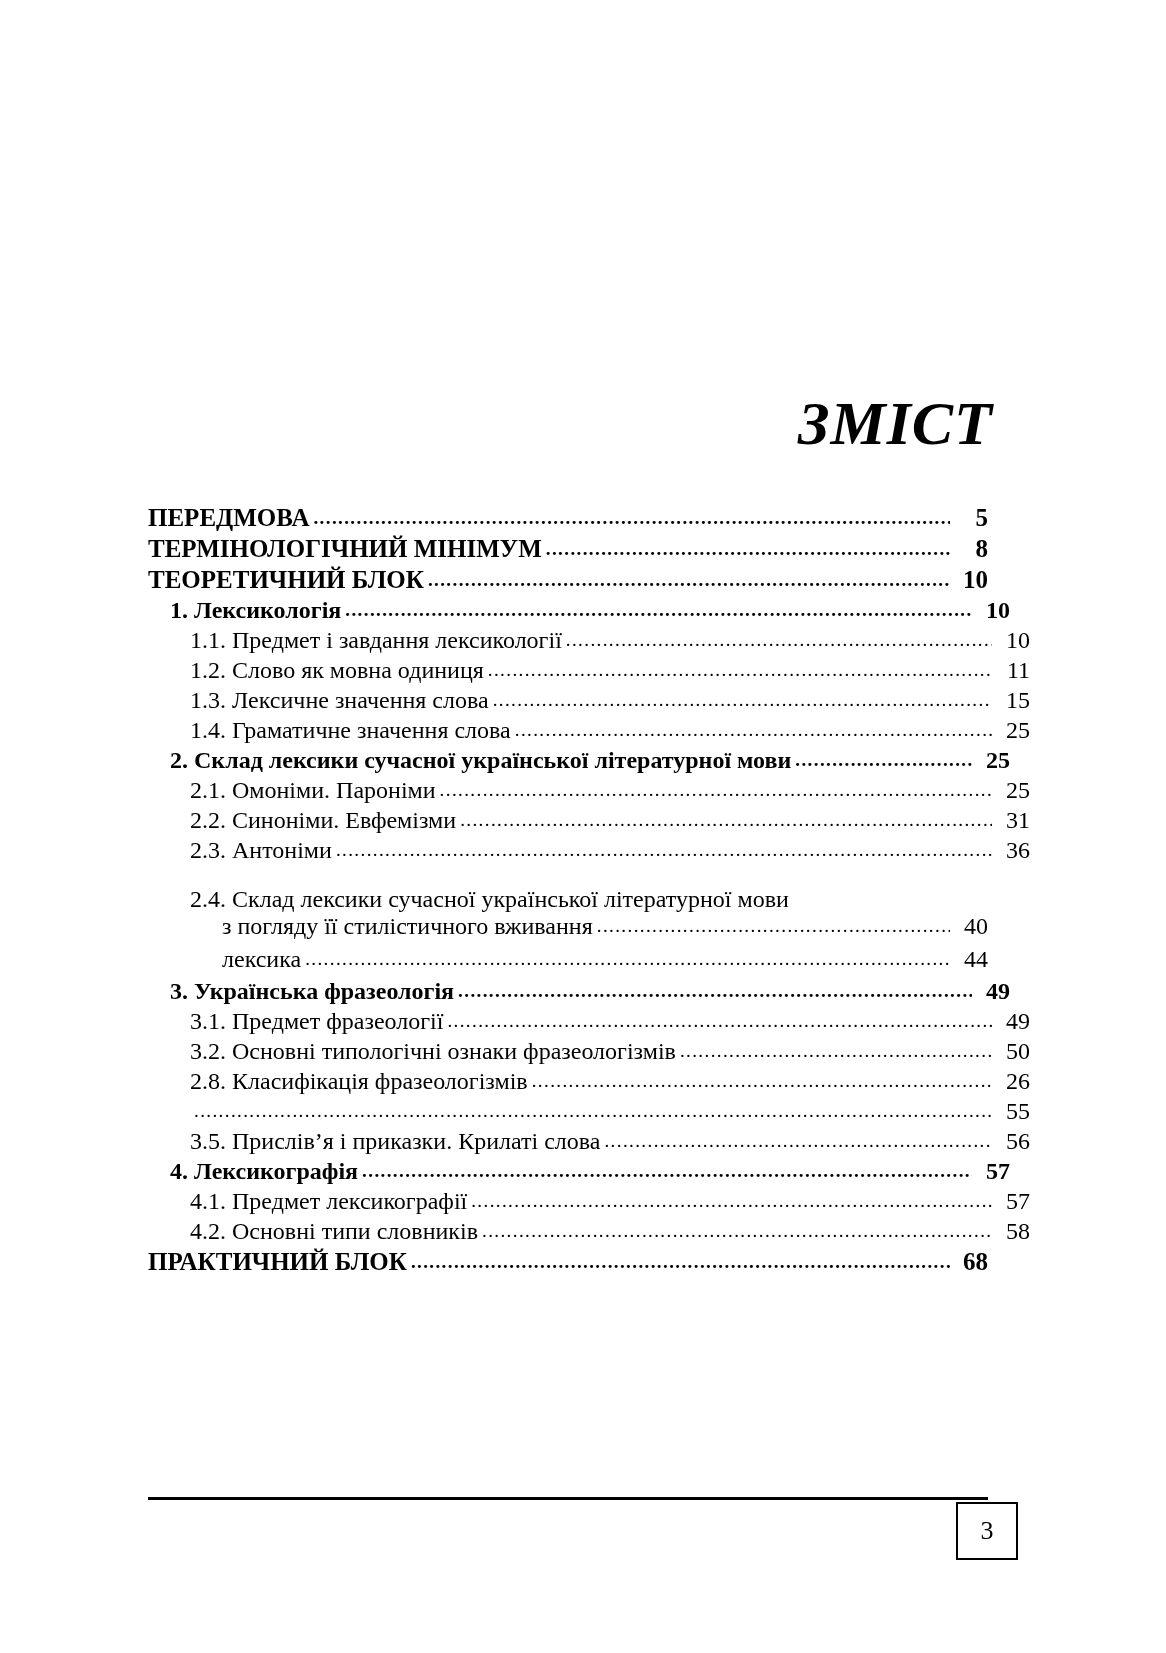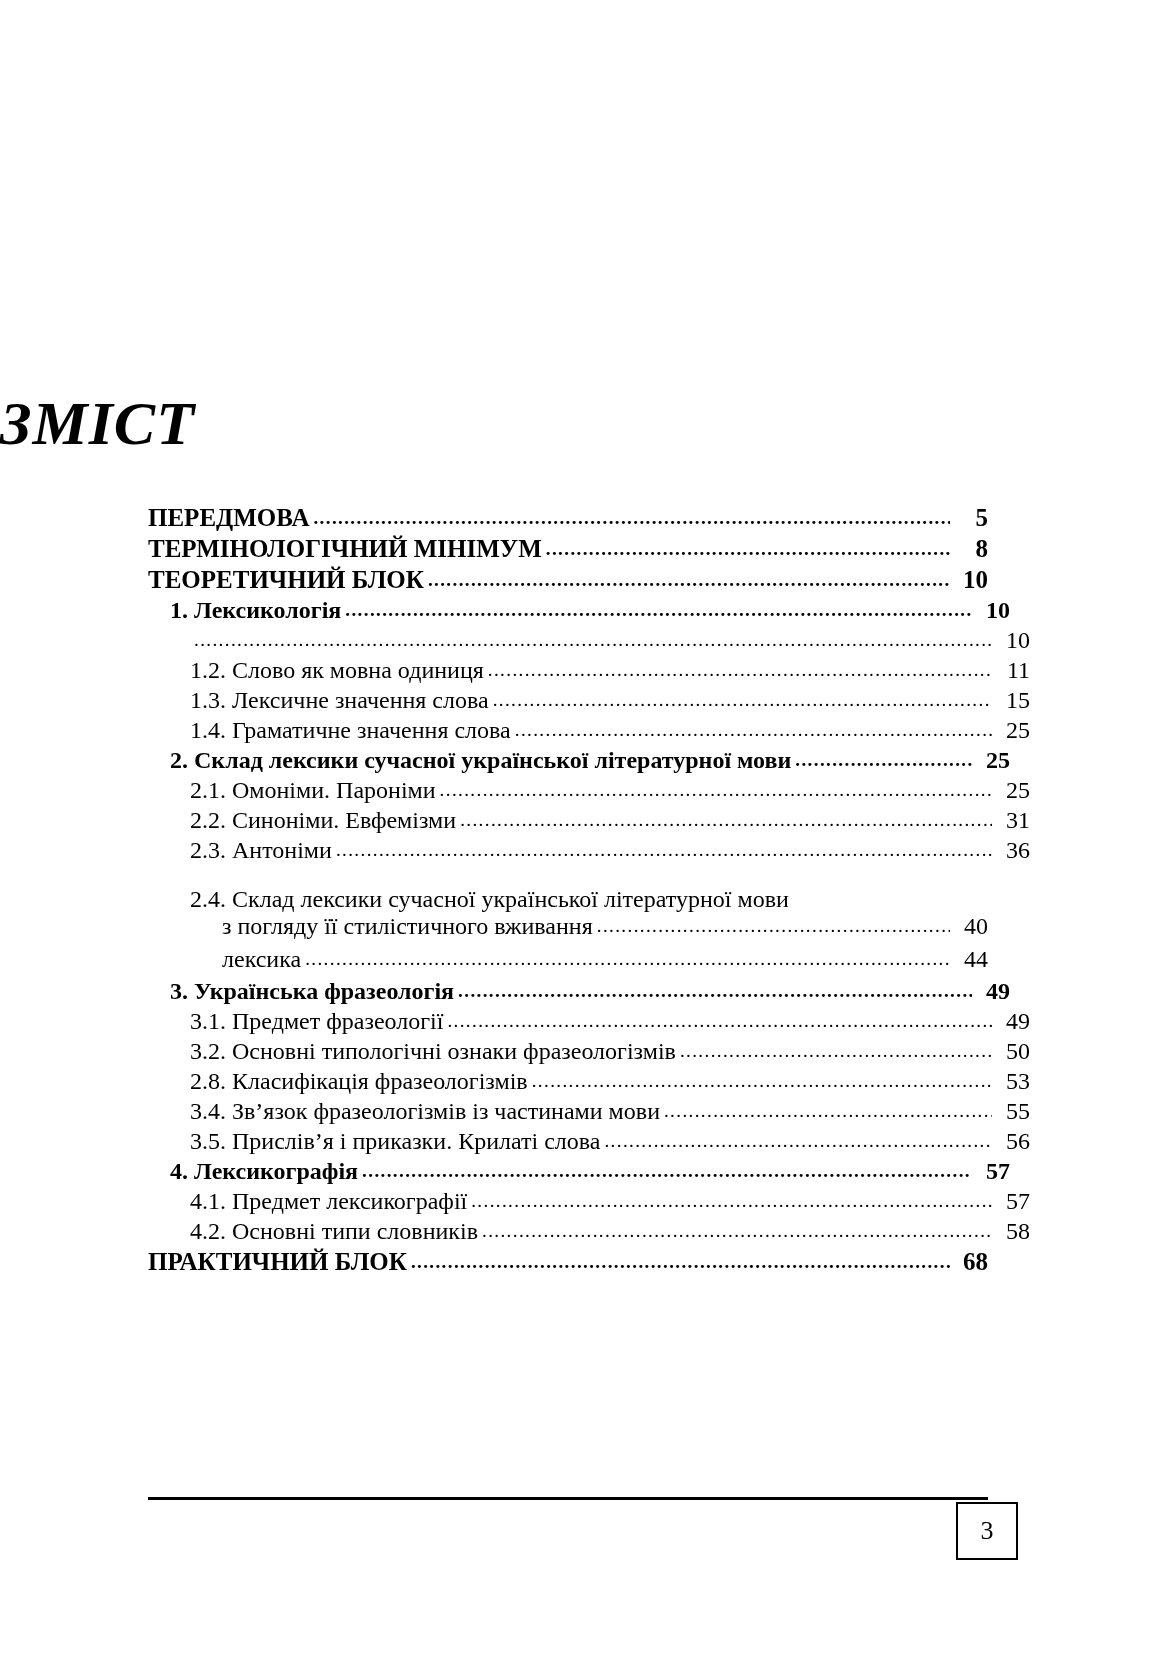--- a/index.html
+++ b/index.html
@@ -19,21 +19,21 @@
     position: absolute;
     left: 0; top: 0;
     width: 1166px;
     height: 1653px;
   }
   .title {
     position: absolute;
     left: 0;
     top: 388px;
     width: 993px;
-    text-align: left;
+    text-align: right;
     font-family: "Liberation Serif", serif;
     font-style: italic;
     font-weight: bold;
     font-size: 62px;
     letter-spacing: 1px;
   }
   .toc {
     position: absolute;
     left: 148px;
     top: 505px;
@@ -154,20 +154,21 @@
         <span class="label">ТЕОРЕТИЧНИЙ БЛОК</span>
         <span class="dots">................................................................................................................................................................................................................................................................................................................................................................................................................</span>
         <span class="page-num">10</span>
       </div>
       <div class="row lvl1">
         <span class="label">1. Лексикологія</span>
         <span class="dots">................................................................................................................................................................................................................................................................................................................................................................................................................</span>
         <span class="page-num">10</span>
       </div>
       <div class="row lvl2">
+        <span class="label">1.1. Предмет і завдання лексикології</span>
         <span class="dots">................................................................................................................................................................................................................................................................................................................................................................................................................</span>
         <span class="page-num">10</span>
       </div>
       <div class="row lvl2">
         <span class="label">1.2. Слово як мовна одиниця</span>
         <span class="dots">................................................................................................................................................................................................................................................................................................................................................................................................................</span>
         <span class="page-num">11</span>
       </div>
       <div class="row lvl2">
         <span class="label">1.3. Лексичне значення слова</span>
@@ -225,24 +226,23 @@
         <span class="page-num">49</span>
       </div>
       <div class="row lvl2">
         <span class="label">3.2. Основні типологічні ознаки фразеологізмів</span>
         <span class="dots">................................................................................................................................................................................................................................................................................................................................................................................................................</span>
         <span class="page-num">50</span>
       </div>
       <div class="row lvl2">
         <span class="label">2.8. Класифікація фразеологізмів</span>
         <span class="dots">................................................................................................................................................................................................................................................................................................................................................................................................................</span>
-        <span class="page-num">53</span>
-      </div>
-      <div class="row lvl2">
-        <span class="label">3.4. Зв’язок фразеологізмів із частинами мови</span>
+        <span class="page-num">26</span>
+      </div>
+      <div class="row lvl2">
         <span class="dots">................................................................................................................................................................................................................................................................................................................................................................................................................</span>
         <span class="page-num">55</span>
       </div>
       <div class="row lvl2">
         <span class="label">3.5. Прислів’я і приказки. Крилаті слова</span>
         <span class="dots">................................................................................................................................................................................................................................................................................................................................................................................................................</span>
         <span class="page-num">56</span>
       </div>
       <div class="row lvl1">
         <span class="label">4. Лексикографія</span>

